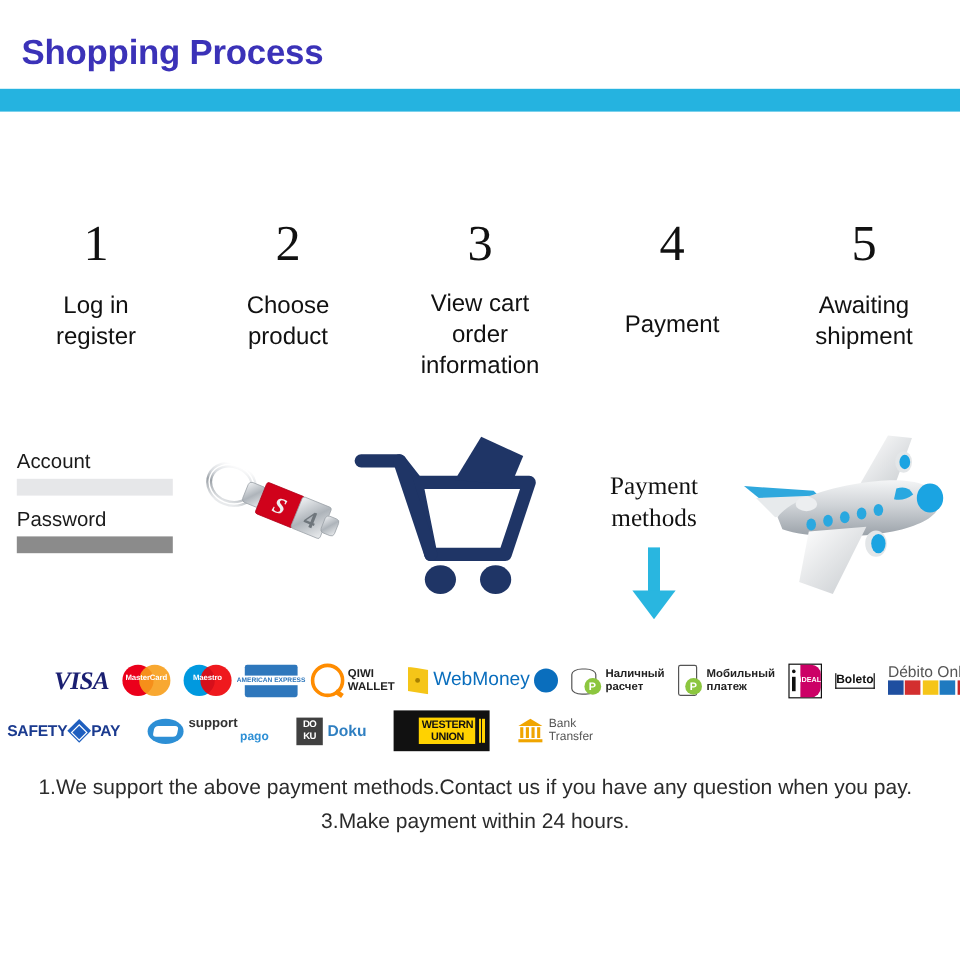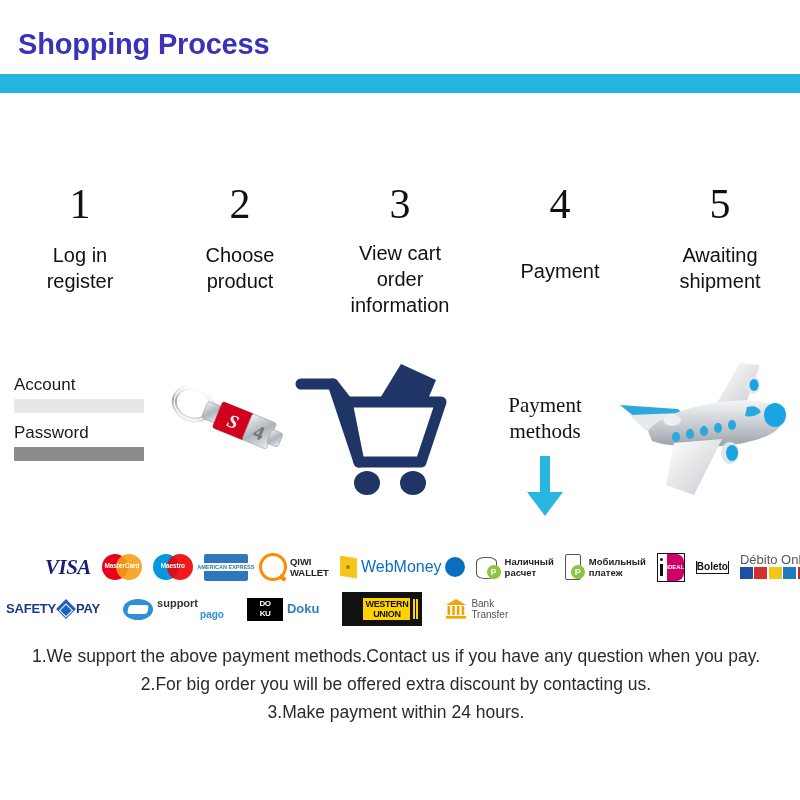--- a/index.html
+++ b/index.html
@@ -295,21 +295,21 @@
     width: 30px; height: 21px; border-radius: 50%; background: #2d8fd5;
     margin-right: 4px; position: relative; overflow: hidden;
   }
   .mercado .oval::after {
     content:""; position:absolute; left:5px; top:6px; width:20px; height:9px;
     background:#fff; border-radius:3px; transform: skewX(-12deg);
   }
   .mercado .m1 { font-size: 11px; color: #333; font-weight: bold; line-height: 11px; }
   .mercado .m2 { font-size: 10px; color: #2d8fd5; font-weight: bold; line-height: 11px; padding-left: 43px; }
   .doku .sq {
-    width: 36px; height: 22px; background: #000000; color: #fff;
+    width: 22px; height: 22px; background: #404040; color: #fff;
     font-size: 8px; font-weight: bold; line-height: 10px; text-align: center;
     padding-top: 1px; margin-right: 4px; letter-spacing: -0.5px;
   }
   .doku .dname { color: #2f7fc1; font-weight: bold; font-size: 13px; }
   .wu {
     background: #111; padding: 2px 3px; display: flex; align-items: center;
   }
   .wu .t {
     background: #ffd200; color: #111; font-weight: bold; font-size: 9px;
     line-height: 10px; text-align: center; padding: 1px 2px; letter-spacing: -0.3px; margin-left: 18px;
@@ -634,15 +634,14 @@
         <span style="display:block">Bank</span>
         <span style="display:block">Transfer</span>
       </span>
     </div>
 
   </div>
 </div>
 
 <div id="footer-notes">
   <div class="note">1.We support the above payment methods.Contact us if you have any question when you pay.</div>
-  <div class="note">2.For big order you will be offered extra discount by contacting us.</div>
   <div class="note">3.Make payment within 24 hours.</div>
 </div>
 
 </body></html>

